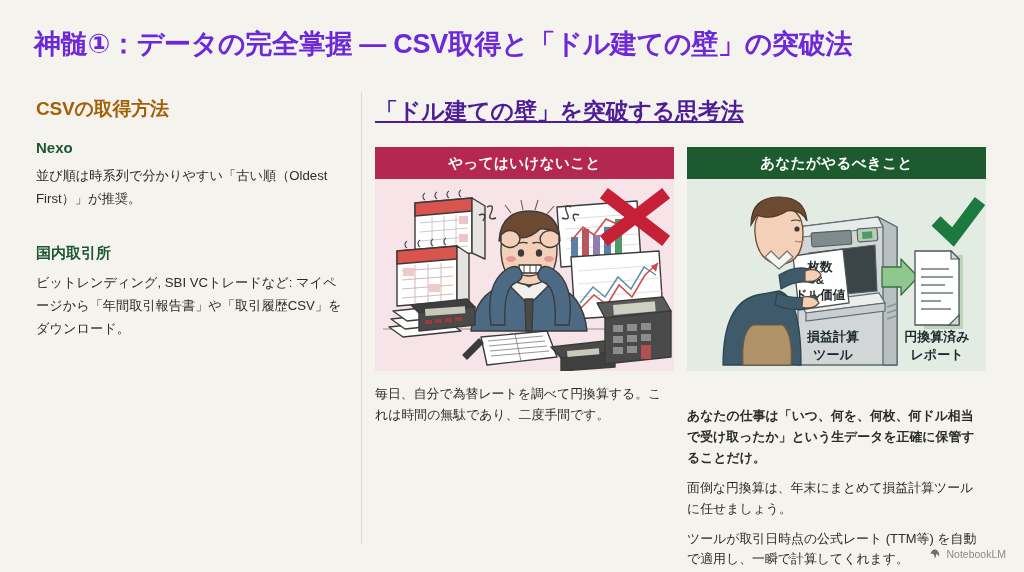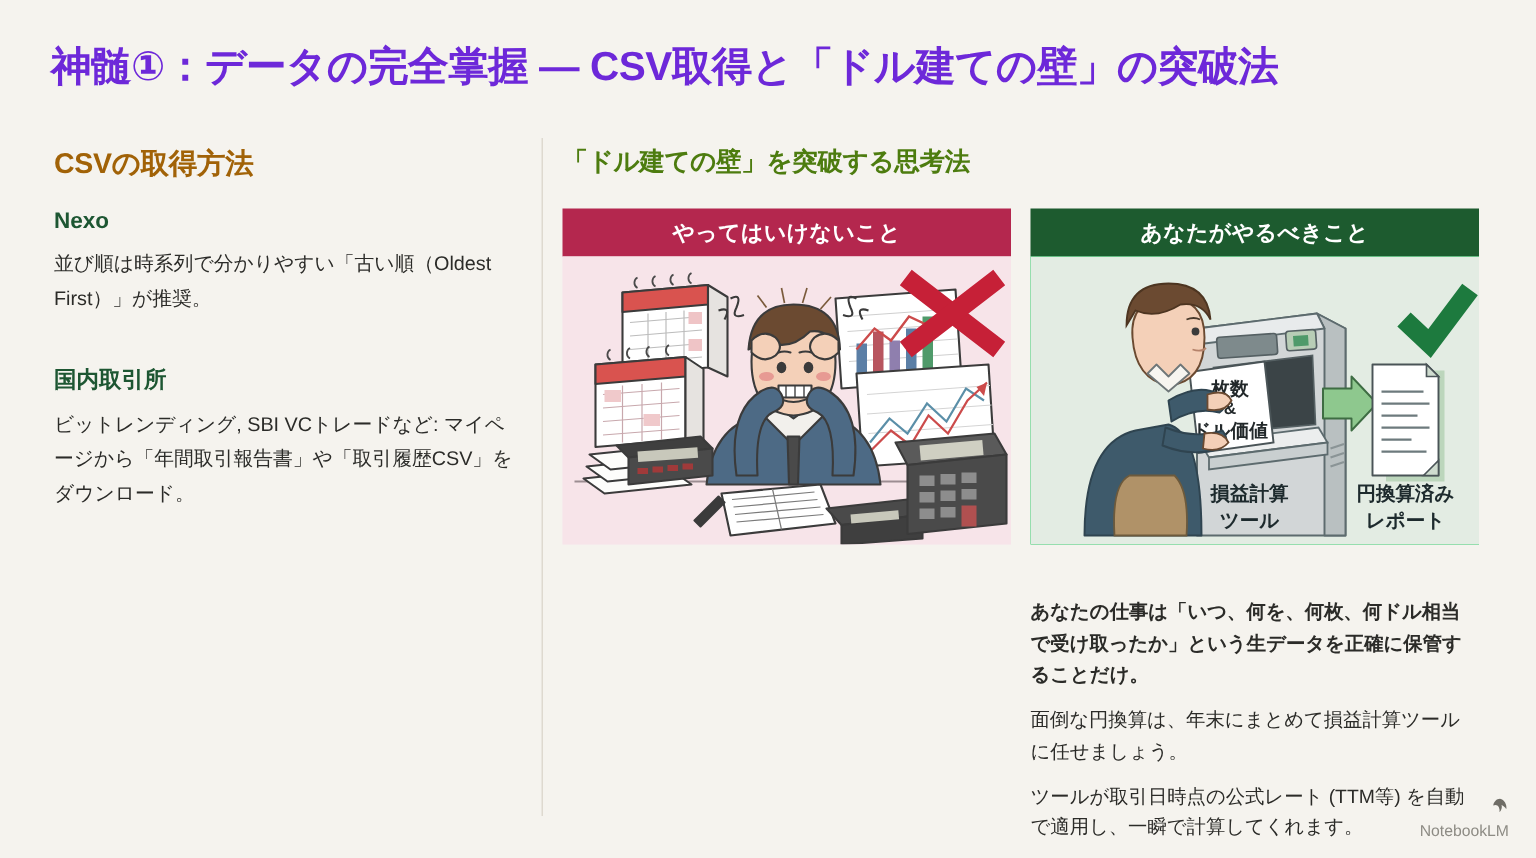--- a/index.html
+++ b/index.html
@@ -44,22 +44,22 @@
   }
   .body-text {
     font-size: 13.2px; line-height: 1.72; color: #2b2b28;
   }
   .body-text + .body-text { margin-top: 14px; }
   .block-gap { height: 34px; }
 
   
   .right-col { position: absolute; left: 375px; top: 96px; width: 615px; }
   .right-heading {
-    font-size: 17px; font-weight: bold; color: #4d7c0f;
-    letter-spacing: -0.2px; margin-bottom: 20px;
+    font-size: 23px; font-weight: bold; color: #4c1d95;
+    letter-spacing: -0.2px; margin-bottom: 20px; text-decoration: underline;
   }
   .panels { display: flex; gap: 13px; }
   .panel { width: 299px; }
   .panel-header {
     height: 32px; display: flex; align-items: center; justify-content: center;
     color: #fff; font-size: 14.5px; font-weight: bold; letter-spacing: 0.4px;
   }
   .panel-header.bad  { background: #b4274e; }
   .panel-header.good { background: #1d5b2f; }
   .panel-art {
@@ -68,22 +68,22 @@
   .panel-art.bad  { background: #f7e4e9; }
   .panel-art.good { background: #22c55e; }
 
   .panel-caption { margin-top: 13px; font-size: 12.9px; line-height: 1.62; color: #2b2b28; }
   .panel-caption.strong { font-weight: bold; margin-top: 35px; }
   .panel-caption + .panel-caption { margin-top: 9px; }
 
   
   .watermark {
     position: absolute; right: 18px; bottom: 12px;
-    display: flex; align-items: flex-end; gap: 5px;
-    font-size: 10.5px; color: #8d8b84; flex-direction: column;
+    display: flex; align-items: center; gap: 5px;
+    font-size: 10.5px; color: #8d8b84;
   }
   .wm-glyph { width: 12px; height: 12px; display: block; }
 </style>
 </head>
 <body>
 
 <div class="slide">
 
   <div class="title">神髄①：データの完全掌握 ― CSV取得と「ドル建ての壁」の突破法</div>
 
@@ -290,20 +290,21 @@
                 <rect x="238" y="157" width="10" height="7"></rect>
                   <rect x="252" y="156" width="10" height="7"></rect>
                   <rect x="266" y="155" width="10" height="7"></rect>
                 <rect x="238" y="168" width="10" height="7"></rect>
                   <rect x="252" y="167" width="10" height="7"></rect>
               </g>
               <rect x="266" y="166" width="10" height="14" fill="#b05050"></rect>
             </g>
           </svg>
         </div>
+        <div class="panel-caption">毎日、自分で為替レートを調べて円換算する。これは時間の無駄であり、二度手間です。</div>
       </div>
 
       <div class="panel">
         <div class="panel-header good">あなたがやるべきこと</div>
         <div class="panel-art good">
           <svg viewBox="0 0 299 192" width="299" height="192">
             <rect x="0" y="0" width="299" height="192" fill="#e3ece3"></rect>
 
             <g>
               <polyline points="249,42 266,58 293,22" stroke="#1d7a3e" stroke-width="13" fill="none" stroke-linecap="butt" stroke-linejoin="miter"></polyline>

